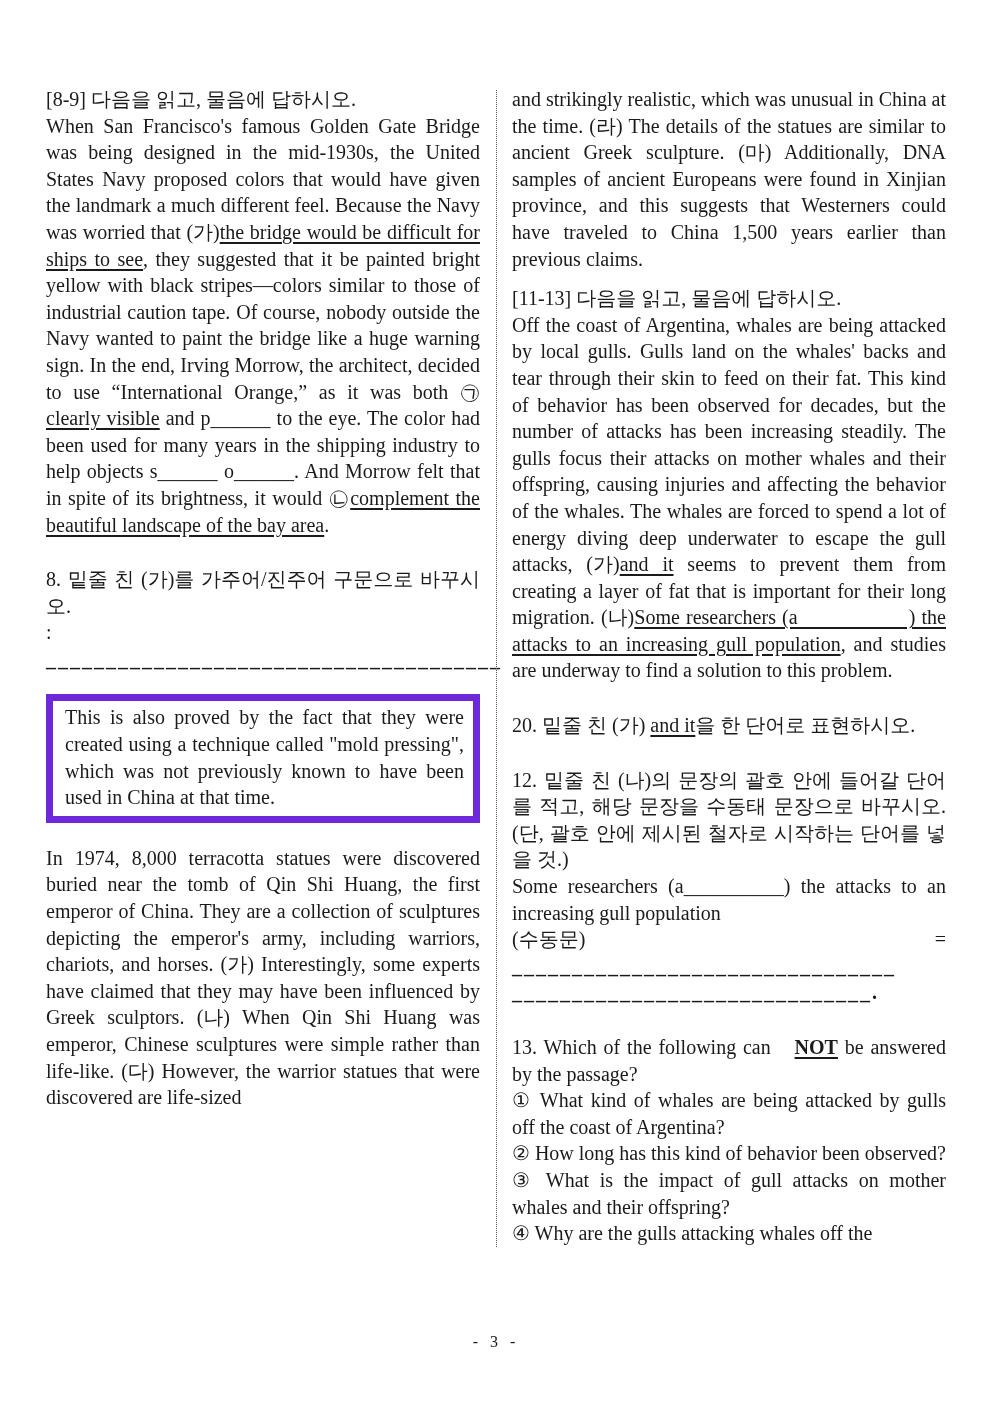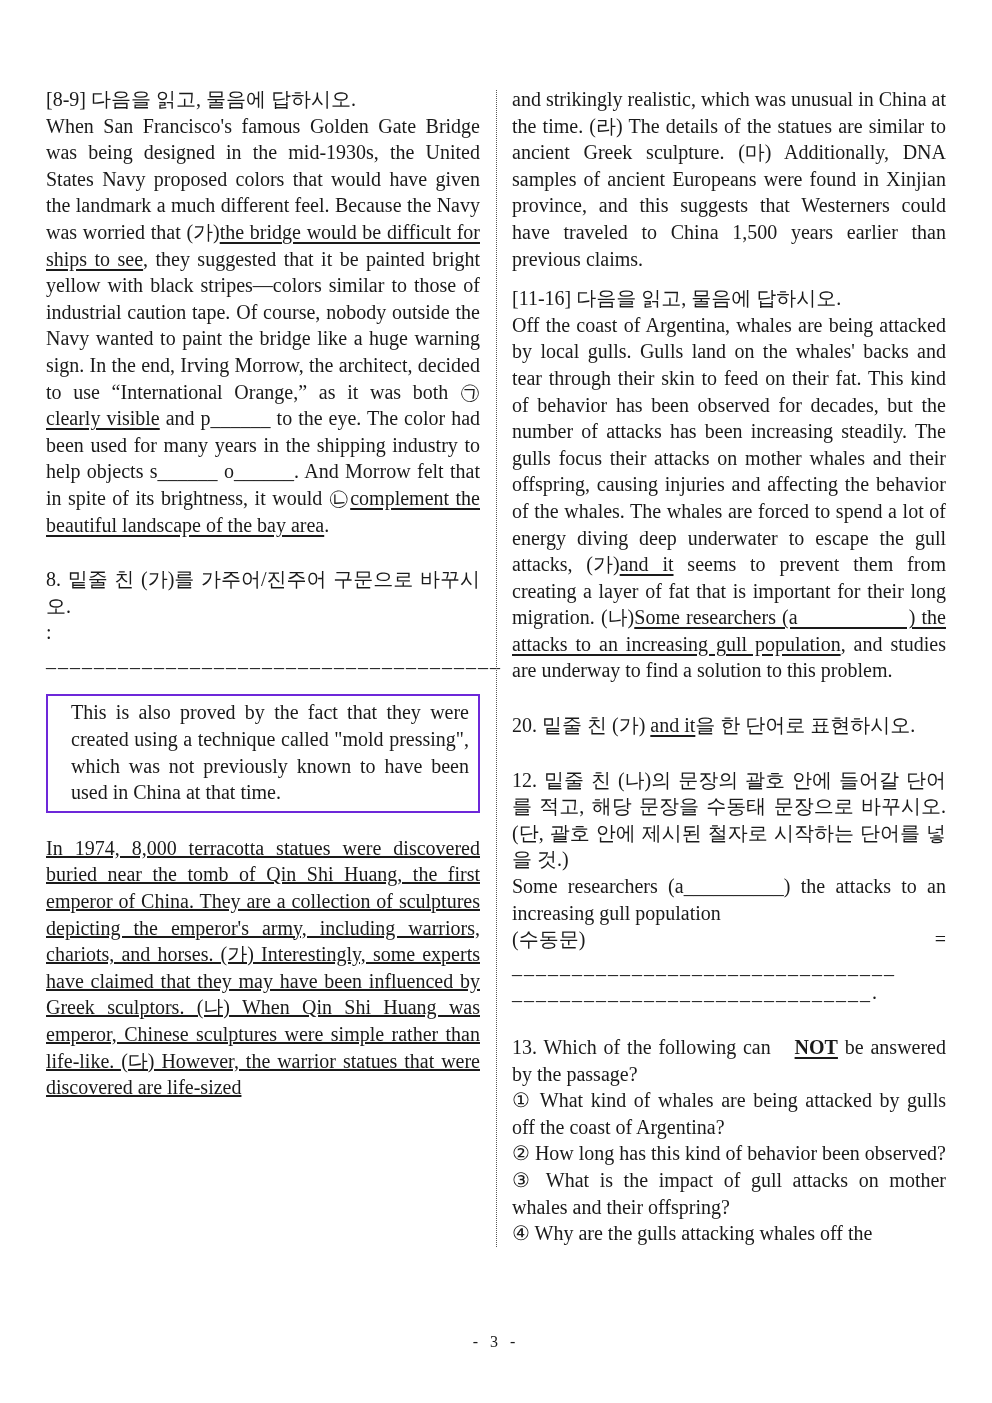--- a/index.html
+++ b/index.html
@@ -47,30 +47,31 @@
   }
   .not {
     font-weight: bold;
     text-decoration: underline;
     text-underline-offset: 3px;
     margin-left: 17px;
   }
   .blank {
     letter-spacing: 2px;
     white-space: nowrap;
+    font-weight: bold;
   }
   .qblock { margin-top: 28px; }
   .qblock-tight { margin-top: 22px; }
   .section-gap { margin-top: 13px; }
   .insert-box {
-    border: 2px solid #6d28d9;
+    border: 7px solid #6d28d9;
     margin-top: 16px;
-    padding: 3px 9px 5px 23px;
+    padding: 3px 9px 5px 12px;
   }
-  .passage-after-box { margin-top: 22px; text-decoration: underline; }
+  .passage-after-box { margin-top: 22px; }
   .page-number {
     position: absolute;
     top: 1333px;
     left: 0;
     width: 100%;
     text-align: center;
     font-size: 16px;
     letter-spacing: 4px;
   }
 </style>
@@ -100,21 +101,21 @@
     <p class="passage-after-box">In 1974, 8,000 terracotta statues were discovered buried near the tomb of Qin Shi Huang, the first emperor of China. They are a collection of sculptures depicting the emperor's army, including warriors, chariots, and horses. (가) Interestingly, some experts have claimed that they may have been influenced by Greek sculptors. (나) When Qin Shi Huang was emperor, Chinese sculptures were simple rather than life-like. (다) However, the warrior statues that were discovered are life-sized</p>
 
   </div>
 
   <div class="divider"></div>
 
   <div class="col">
 
     <p>and strikingly realistic, which was unusual in China at the time. (라) The details of the statues are similar to ancient Greek sculpture. (마) Additionally, DNA samples of ancient Europeans were found in Xinjian province, and this suggests that Westerners could have traveled to China 1,500 years earlier than previous claims.</p>
 
-    <p class="korean section-gap">[11-16] 다음을 읽고, 물음에 답하시오.</p>
+    <p class="korean section-gap">[11-13] 다음을 읽고, 물음에 답하시오.</p>
 
     <p><span>Off the coast of Argentina, whales are being attacked by local gulls. Gulls land on the whales' backs and tear through their skin to feed on their fat. This kind of behavior has been observed for decades, but the number of attacks has been increasing steadily. The gulls focus their attacks on mother whales and their offspring, causing injuries and affecting the behavior of the whales. The whales are forced to spend a lot of energy diving deep underwater to escape the gull attacks, (가)</span><span class="u">and it</span><span> seems to prevent them from creating a layer of fat that is important for their long migration. (나)</span><span class="u">Some researchers (a&nbsp;&nbsp;&nbsp;&nbsp;&nbsp;&nbsp;&nbsp;&nbsp;&nbsp;&nbsp;&nbsp;&nbsp;&nbsp;&nbsp;&nbsp;&nbsp;&nbsp;&nbsp;) the attacks to an increasing gull population</span><span>, and studies are underway to find a solution to this problem.</span></p>
 
     <div class="qblock">
       <p class="korean"><span>20. 밑줄 친 (가) </span><span class="u">and it</span><span>을 한 단어로 표현하시오.</span></p>
     </div>
 
     <div class="qblock">
       <p class="korean">12. 밑줄 친 (나)의 문장의 괄호 안에 들어갈 단어를 적고, 해당 문장을 수동태 문장으로 바꾸시오. (단, 괄호 안에 제시된 철자로 시작하는 단어를 넣을 것.)</p>
       <p>Some researchers (a__________) the attacks to an increasing gull population</p>

